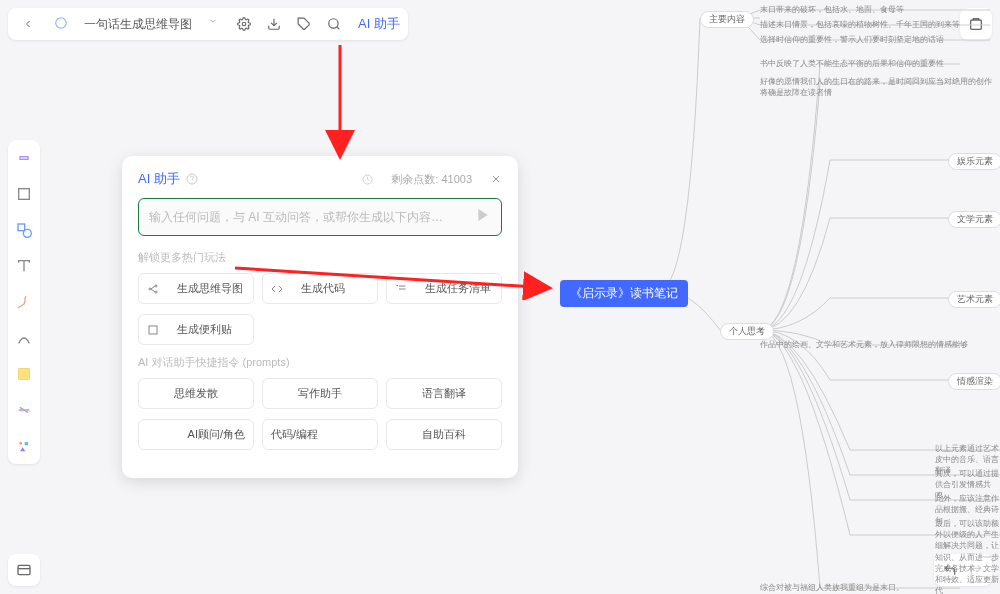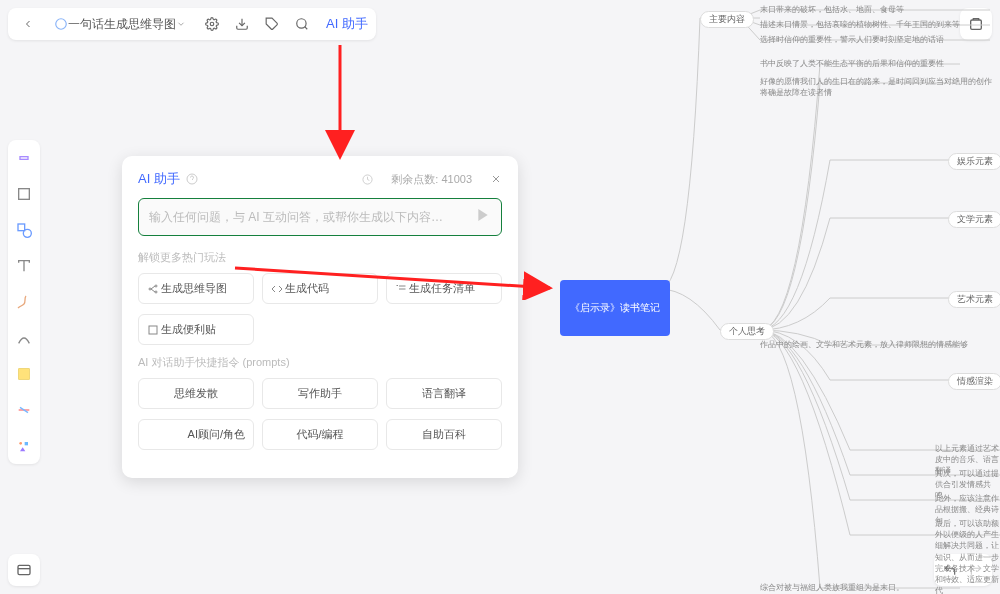--- a/index.html
+++ b/index.html
@@ -1,39 +1,39 @@
 <!DOCTYPE html>
 <html><head>
   <meta charset="utf-8">
   <style>
     *{margin:0;padding:0;box-sizing:border-box;font-family:-apple-system,"PingFang SC","Microsoft YaHei",sans-serif}
     body{width:1000px;height:594px;background:#f5f5f7;overflow:hidden;position:relative}
     .toolbar{position:absolute;top:8px;left:8px;display:flex;gap:6px;align-items:center;background:#fff;border-radius:8px;padding:4px 8px;height:32px;box-shadow:0 1px 3px rgba(0,0,0,.08)}
     .tb-btn{width:24px;height:24px;display:flex;align-items:center;justify-content:center;cursor:pointer;color:#666;border-radius:4px}
-    .title-chip{display:flex;align-items:center;gap:0;padding:2px 8px;border-radius:4px;font-size:12px;color:#555}
+    .title-chip{display:flex;gap:16px;padding:2px 8px;border-radius:4px;font-size:12px;color:#555}
     .ai-link{color:#4169ff;font-weight:500;font-size:13px;margin-left:6px}
     .sidebar{position:absolute;left:8px;top:140px;width:32px;background:#fff;border-radius:8px;box-shadow:0 1px 3px rgba(0,0,0,.08);display:flex;flex-direction:column;align-items:center;padding:6px 0;gap:12px}
     .side-btn{width:24px;height:24px;display:flex;align-items:center;justify-content:center;cursor:pointer;color:#888}
     .bottom-left{position:absolute;left:8px;bottom:8px;width:32px;height:32px;background:#fff;border-radius:8px;box-shadow:0 1px 3px rgba(0,0,0,.08);display:flex;align-items:center;justify-content:center;color:#666}
     .bottom-right{position:absolute;right:8px;bottom:8px;background:#fff;border-radius:8px;box-shadow:0 1px 3px rgba(0,0,0,.08);display:flex;padding:4px;gap:2px}
     .top-right{position:absolute;right:8px;top:8px;width:32px;height:32px;background:#fff;border-radius:8px;box-shadow:0 1px 3px rgba(0,0,0,.08);display:flex;align-items:center;justify-content:center;color:#666}
     .ai-panel{position:absolute;left:122px;top:156px;width:396px;background:#fff;border-radius:10px;box-shadow:0 4px 16px rgba(0,0,0,.12);padding:14px 16px 18px}
     .ai-head{display:flex;align-items:center;justify-content:space-between;margin-bottom:10px}
     .ai-title{color:#4169ff;font-size:13px;font-weight:500;display:flex;align-items:center;gap:6px}
     .ai-meta{display:flex;align-items:center;gap:18px;color:#aaa;font-size:11px}
     .ai-input{display:flex;align-items:center;background:#fafafa;border:1px solid #15803d;border-radius:6px;padding:8px 10px;margin-bottom:14px}
     .ai-input input{flex:1;border:none;background:none;outline:none;font-size:12px;color:#333}
     .ai-input input::placeholder{color:#bbb}
     .send-btn{color:#bbb;cursor:pointer}
     .sec-label{font-size:11px;color:#bbb;margin-bottom:8px}
     .chip-row{display:flex;gap:8px;margin-bottom:10px}
-    .chip{flex:1;background:#fff;border:1px solid #e8e8e8;border-radius:6px;padding:7px 8px;font-size:11px;color:#555;display:flex;align-items:center;gap:2px;cursor:pointer}
+    .chip{flex:1;background:#fff;border:1px solid #e8e8e8;border-radius:6px;padding:7px 8px;font-size:11px;color:#555;display:flex;align-items:center;gap:18px;cursor:pointer}
     .chip svg{flex-shrink:0}
     .canvas{position:absolute;left:0;top:0;width:100%;height:100%;pointer-events:none}
-    .root-node{position:absolute;left:560px;top:280px;background:#4169ff;color:#fff;font-size:10px;padding:21px 10px;border-radius:4px;pointer-events:auto}
+    .root-node{position:absolute;left:560px;top:280px;background:#4169ff;color:#fff;font-size:12px;padding:5px 10px;border-radius:4px;pointer-events:auto}
     .branch-node{position:absolute;font-size:9px;color:#666;border:1px solid #ddd;border-radius:10px;padding:1px 8px;background:#fff;white-space:nowrap}
     .leaf{position:absolute;font-size:8px;color:#888;white-space:nowrap;max-width:230px;overflow:hidden;text-overflow:ellipsis;line-height:1.4}
     .arrow{position:absolute;pointer-events:none}
   </style>
 </head>
 <body>
 
 <div class="toolbar">
   <div class="tb-btn">
     <svg width="12" height="12" viewBox="0 0 24 24" fill="none" stroke="currentColor" stroke-width="2">
@@ -229,21 +229,21 @@
         <span>写作助手</span>
       </div>
     <div class="chip" style="justify-content:center">
         <span>语言翻译</span>
       </div>
   </div>
   <div class="chip-row">
     <div class="chip" style="justify-content:flex-end">
         <span>AI顾问/角色</span>
       </div>
-    <div class="chip" style="justify-content:center">
+    <div class="chip" style="">
         <span>代码/编程</span>
       </div>
     <div class="chip" style="justify-content:center">
         <span>自助百科</span>
       </div>
   </div>
 </div>
 
 <svg class="arrow" style="left:300px;top:40px" width="60" height="120">
   <defs>

